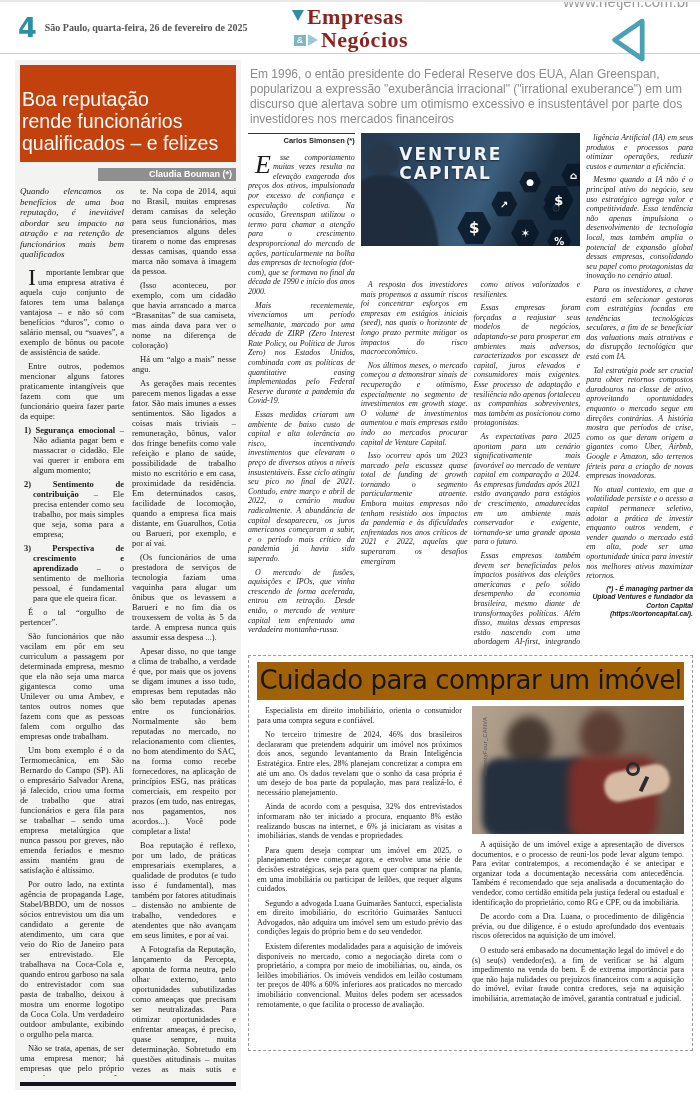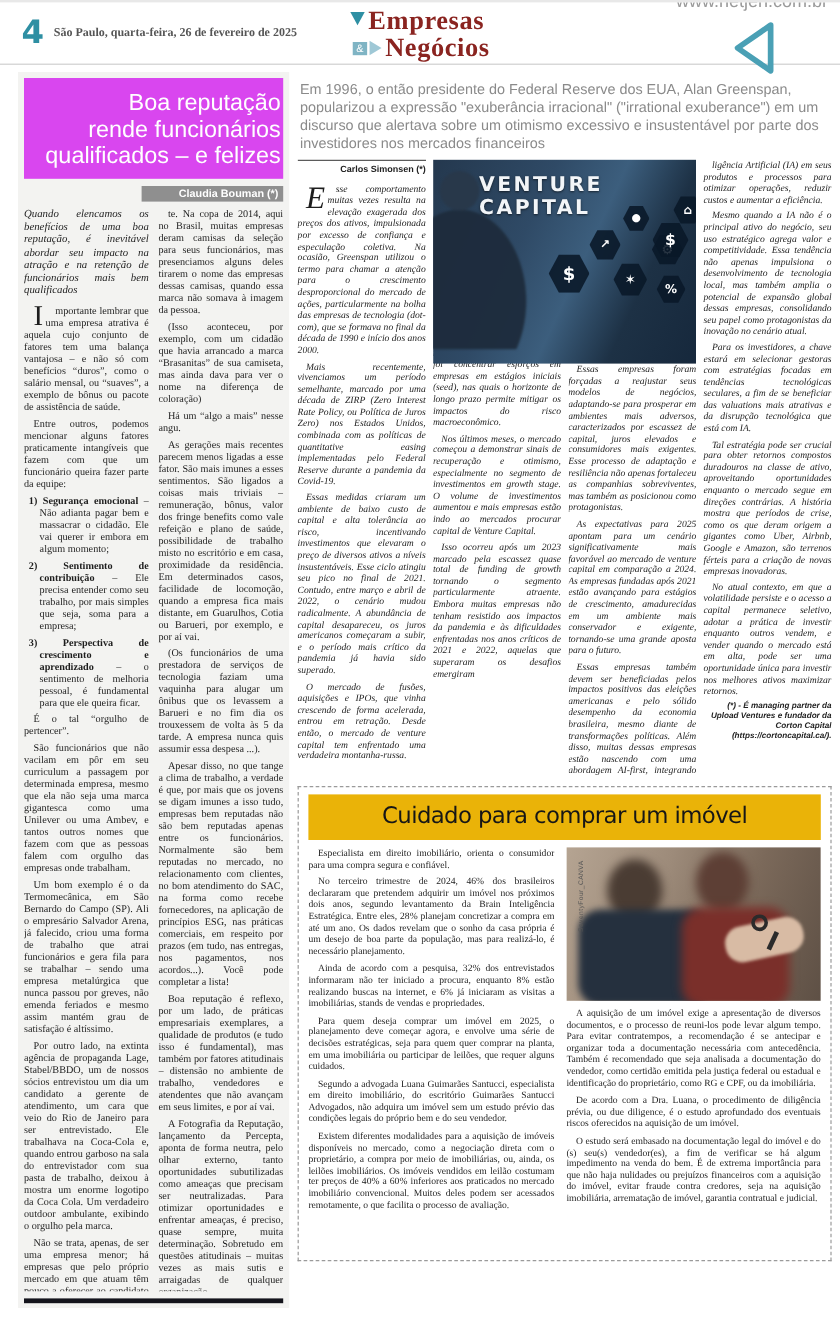--- a/index.html
+++ b/index.html
@@ -22,23 +22,23 @@
   .amp { background:#7fb4c4; color:#fff; font-size:9px; font-family:"Liberation Sans",sans-serif; padding:1px 3px; margin-right:2px; }
   .tri-right { width:0;height:0;border-top:6px solid transparent;border-bottom:6px solid transparent;border-left:10px solid #9fc8d6; margin-right:3px; }
   .logo-bottom { font-size:22px; font-weight:bold; letter-spacing:.5px; }
   .header-right { margin-left:auto; display:flex; align-items:center; gap:8px;flex-direction:column; }
   .site-url { font-family:"Liberation Sans",sans-serif; font-size:15px; color:#9a9a9a; }
   .nav-arrow { flex:none; }
   
   .content { display:flex; gap:7px; padding:6px 7px 0 15px; align-items:flex-start; }
   
   .left-article { width:226px; flex:none; background:#f3f3f1; height:1030px; padding:5px 5px 4px; display:flex; flex-direction:column; }
-  .la-title { background:#d946ef; color:#fff; font-family:"Liberation Sans",sans-serif; font-weight:400;
-    font-size:19.5px; line-height:22px; text-align:right; padding:10px 2px 8px; }
-  .la-byline { display:block; margin:6px 0 5px auto; background:#8f8f8f; color:#fff; width:118px;
+  .la-title { background:#c2410c; color:#fff; font-family:"Liberation Sans",sans-serif; font-weight:400;
+    font-size:19.5px; line-height:22px; text-align:left; padding:23px 2px 8px; }
+  .la-byline { display:block; margin:6px 0 5px auto; background:#8f8f8f; color:#fff; width:138px;
     font-family:"Liberation Sans",sans-serif; font-size:9px; font-weight:bold; text-align:right; padding:1px 4px 2px; }
   .la-cols { display:flex; gap:8px; flex:1; overflow:hidden; }
   .la-col { width:104px; overflow:hidden; font-size:8.5px; line-height:10px; text-align:justify; }
   .la-col p { margin:0 0 4px; text-indent:8px; }
   p.intro { font-style:italic; text-indent:0; font-size:9px; line-height:10.5px; margin-bottom:7px; }
   p.dropcap::first-letter { float:left; font-size:24px; line-height:19px; padding:1px 2px 0 0; }
   p.li { padding-left:9px; text-indent:-9px; margin-left:4px; }
   .la-endbar { height:4px; background:#14141c; margin-top:6px; flex:none; }
   
   .main-article { flex:1; min-width:0; }
@@ -48,37 +48,37 @@
   .ma-grid { position:relative; display:flex; gap:6px; height:514px; overflow:hidden; }
   .ma-col { flex:1; min-width:0; overflow:hidden; font-size:8px; line-height:9.6px; text-align:justify; }
   .ma-col p { margin:0 0 4px; text-indent:7px;font-style:italic; }
   .ma-col.pad-img { padding-top:147px; }
   .ma-byline { border-top:1px solid #333; font-family:"Liberation Sans",sans-serif; font-size:7.5px; font-weight:bold;
     text-align:right; color:#222; padding:2px 0 7px; }
   p.dropcap-e::first-letter { float:left; font-size:26px; line-height:21px; padding:1px 2px 0 0; }
   .ma-credit { margin-top:5px; font-family:"Liberation Sans",sans-serif; font-size:6.8px; font-weight:bold;
     color:#222; text-align:right; line-height:8.5px; text-indent:0 !important; }
   
-  .vc-img { position:absolute; top:0; left:calc(25% + 2px); width:calc(50% - 4px); height:170px; overflow:hidden;
+  .vc-img { position:absolute; top:0; left:calc(25% + 2px); width:calc(50% - 4px); height:113px; overflow:hidden;
     background:linear-gradient(115deg,#24384e 0%,#2f4a66 35%,#3c5e7d 55%,#1d3click45 75%,#16283c 100%);
     background:linear-gradient(115deg,#24384e 0%,#2f4a66 35%,#3c5e7d 55%,#1d3145 75%,#16283c 100%); }
   .vc-fig { position:absolute; left:-18px; top:8px; width:120px; height:150px;
     background:radial-gradient(circle at 40px 18px, rgba(40,56,74,.95) 16px, transparent 17px),
                radial-gradient(ellipse at 40px 110px, rgba(30,44,60,.95) 55px, transparent 56px); filter:blur(1px); }
   .vc-caption { position:absolute; left:38px; top:12px; color:#f2f5f8; font-family:"DejaVu Sans",sans-serif;
     font-weight:bold; font-size:17px; line-height:19px; letter-spacing:2px; text-shadow:0 1px 2px rgba(0,0,0,.6); }
   .hex { position:absolute; display:flex; align-items:center; justify-content:center; color:#fff;
     background:rgba(9,24,40,.88); clip-path:polygon(25% 3%,75% 3%,100% 50%,75% 97%,25% 97%,0 50%);
     font-family:"DejaVu Sans",sans-serif; font-weight:bold; }
   .photo-credit { position:absolute; left:-13px; top:34px; transform:rotate(-90deg); transform-origin:center;
     font-family:"Liberation Sans",sans-serif; font-size:5.5px; color:#ddd; letter-spacing:.5px; }
   
   .prop-box { border:1.5px dashed #9a9a9a; margin-top:8px; padding:6px 8px 6px; height:396px; overflow:hidden; }
-  .prop-title { background:#eab308; text-align:center; font-family:"DejaVu Sans",sans-serif; font-weight:500;
-    color:#161616; font-size:19px; line-height:30px; padding:3px 0 5px; letter-spacing:-0.5px; }
+  .prop-title { background:#a16207; text-align:center; font-family:"DejaVu Sans",sans-serif; font-weight:500;
+    color:#161616; font-size:26px; line-height:30px; padding:3px 0 5px; letter-spacing:-0.5px; }
   .prop-body { display:flex; gap:10px; margin-top:6px; height:340px; overflow:hidden; }
   .prop-col-left { width:205px; flex:none; overflow:hidden; font-size:8px; line-height:9.6px; text-align:justify; }
   .prop-col-left p, .prop-col-right p { margin:0 0 5px; text-indent:8px; }
   .prop-col-right { flex:1; min-width:0; overflow:hidden; font-size:8px; line-height:9.6px; text-align:justify; }
   .prop-img { position:relative; height:128px; margin-bottom:6px; overflow:hidden;
     background:linear-gradient(110deg,#b5a492 0%,#9d8b7a 35%,#7b695a 65%,#5e5045 100%); }
   .prop-img .head1 { position:absolute; left:34px; top:10px; width:46px; height:52px; border-radius:50%;
     background:#4a3c33; filter:blur(4px); }
   .prop-img .head2 { position:absolute; left:108px; top:4px; width:44px; height:50px; border-radius:50%;
     background:#5d3f35; filter:blur(4px); }

